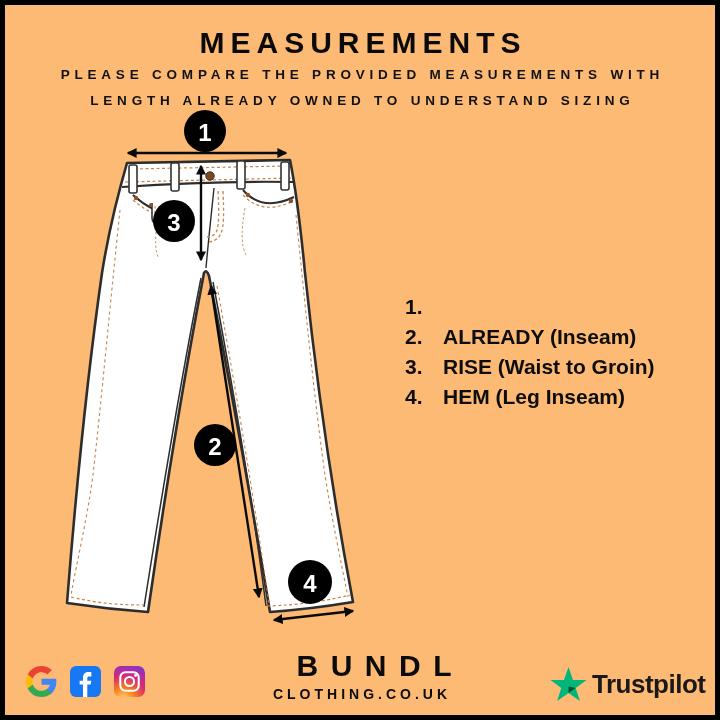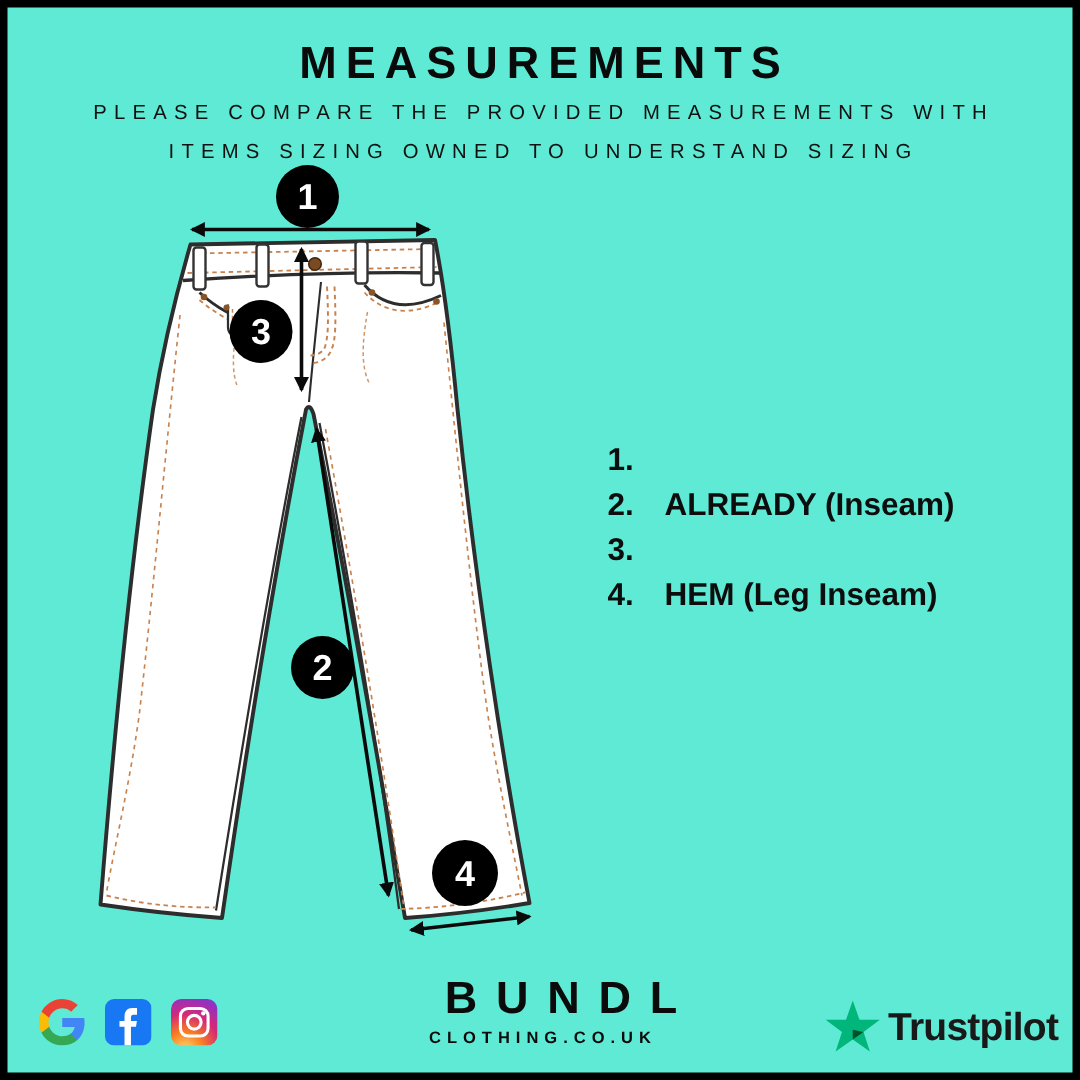--- a/index.html
+++ b/index.html
@@ -1,28 +1,28 @@
 <!DOCTYPE html>
 <html><head>
 <meta charset="utf-8">
 <style>
   html,body{margin:0;padding:0;background:#888;}
   .page{
     position:relative;width:720px;height:720px;box-sizing:border-box;
-    background:#5eead4;border:5px solid #000;overflow:hidden;
+    background:#fdba74;border:5px solid #000;overflow:hidden;
     font-family:"Liberation Sans", sans-serif;color:#0a0a0a;
   }
   
   .hdr{position:absolute;left:0;top:0;width:100%;text-align:center;}
   .hdr h1{
     margin:0;padding-top:21px;font-size:30px;line-height:33px;font-weight:bold;
     letter-spacing:6px;text-indent:6px;color:#0a0a0a;
   }
   .hdr .sub{
-    margin:0;font-size:13.5px;line-height:26px;font-weight:normal;
+    margin:0;font-size:13.5px;line-height:26px;font-weight:bold;
     letter-spacing:4.8px;text-indent:4.8px;color:#111;
   }
   .hdr .sub:first-of-type{margin-top:3px;}
   
   .jeans{position:absolute;left:0;top:0;width:720px;height:720px;}
   .marker-num{
     font-family:"Liberation Sans", sans-serif;font-weight:bold;font-size:24px;fill:#fff;
   }
   
   .legend{
@@ -32,35 +32,35 @@
   .legend .num{width:38px;flex:0 0 38px;}
   
   .social{position:absolute;left:21px;top:661px;display:flex;align-items:center;gap:13px;}
   .social svg{display:block;}
   .brand{position:absolute;left:0;top:646px;width:100%;text-align:center;}
   .brand-name{
     font-size:30px;font-weight:bold;letter-spacing:12.5px;text-indent:12.5px;
     line-height:30px;color:#0b0b0b;padding-left:28px;
   }
   .brand-domain{
-    margin-top:5px;font-size:11px;font-weight:bold;letter-spacing:4px;text-indent:4px;
+    margin-top:5px;font-size:14px;font-weight:bold;letter-spacing:4px;text-indent:4px;
     color:#0b0b0b;
   }
   .trustpilot{position:absolute;left:545px;top:662px;display:flex;align-items:center;gap:5px;}
   .tp-label{font-size:26px;font-weight:bold;letter-spacing:-0.5px;color:#191919;}
 </style>
 </head>
 <body>
 
 <div class="page">
 
   <div class="hdr">
     <h1>MEASUREMENTS</h1>
     <p class="sub">PLEASE COMPARE THE PROVIDED MEASUREMENTS WITH</p>
-    <p class="sub">ITEMS SIZING OWNED TO UNDERSTAND SIZING</p>
+    <p class="sub">LENGTH ALREADY OWNED TO UNDERSTAND SIZING</p>
   </div>
 
   <svg class="jeans" viewBox="0 0 720 720">
     <defs>
       <marker id="ah" viewBox="0 0 10 10" refX="8.6" refY="5" markerWidth="10" markerHeight="10" orient="auto-start-reverse" markerUnits="userSpaceOnUse">
         <path d="M0,0 L10,5 L0,10 z" fill="#0a0a0a"></path>
       </marker>
     </defs>
 
     <g>
@@ -148,20 +148,21 @@
   <ol class="legend">
     <li>
       <span class="num">1.</span>
     </li>
     <li>
       <span class="num">2.</span>
       <span class="lab">ALREADY (Inseam)</span>
     </li>
     <li>
       <span class="num">3.</span>
+      <span class="lab">RISE (Waist to Groin)</span>
     </li>
     <li>
       <span class="num">4.</span>
       <span class="lab">HEM (Leg Inseam)</span>
     </li>
   </ol>
 
   <div class="social">
 
     <svg width="31" height="31" viewBox="0 0 18 18">

